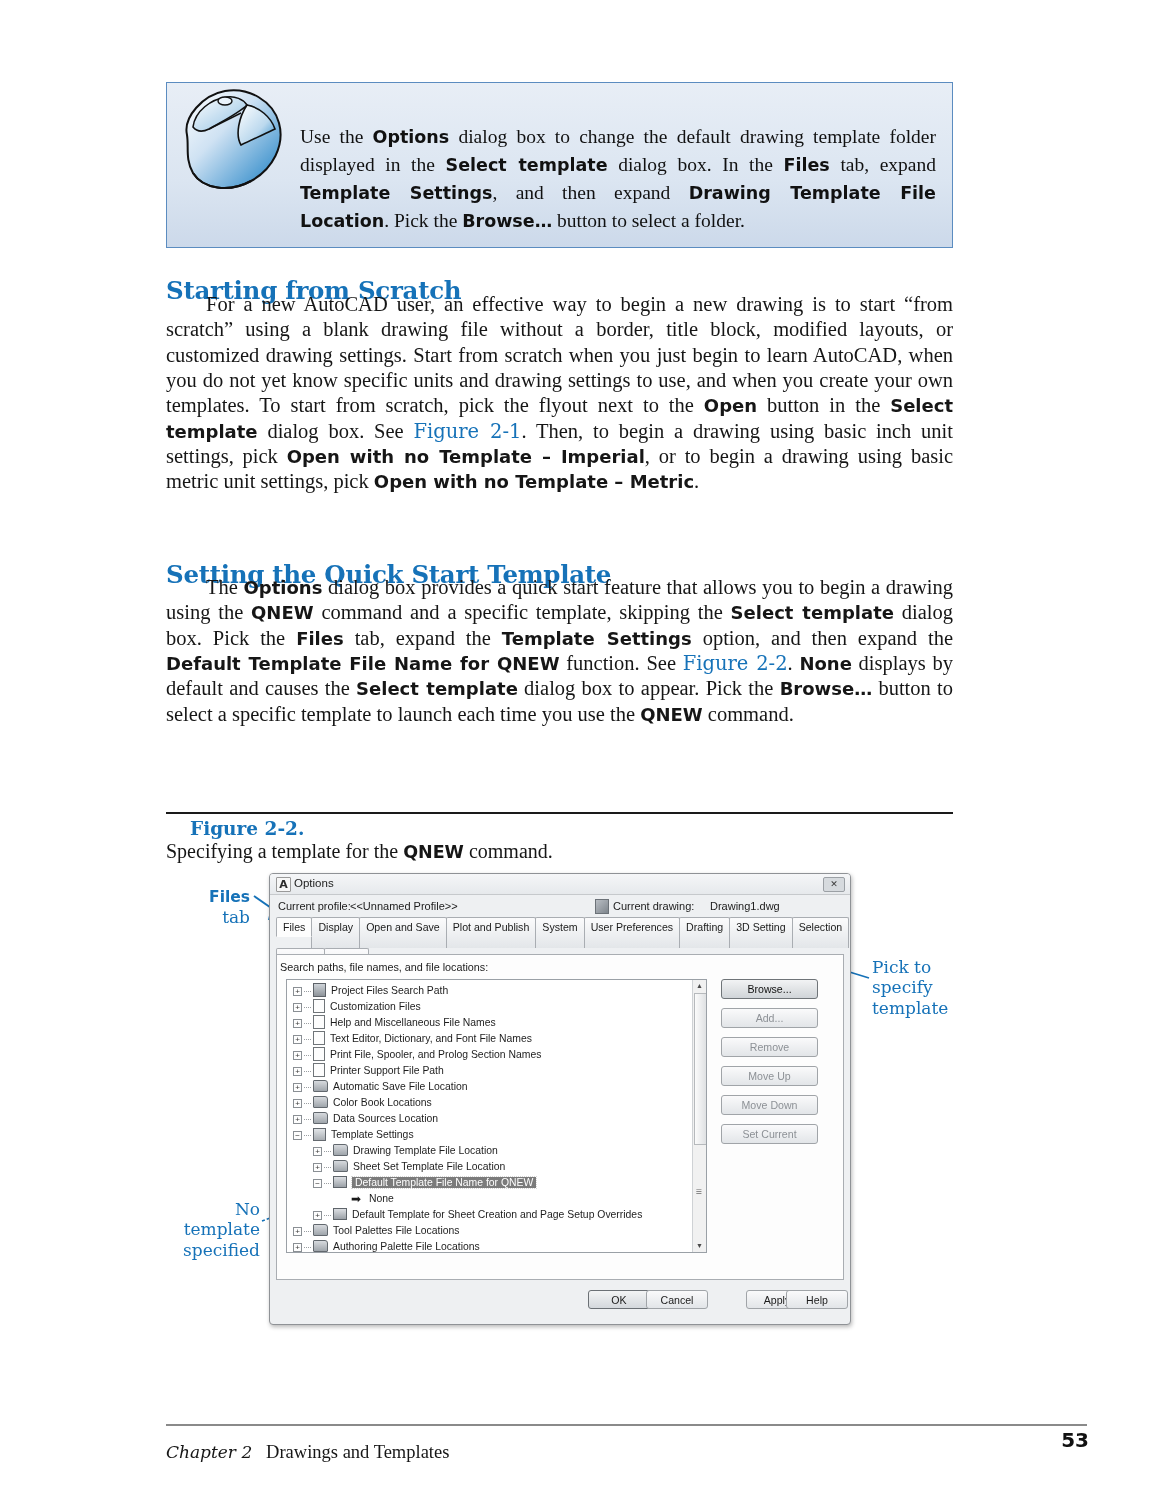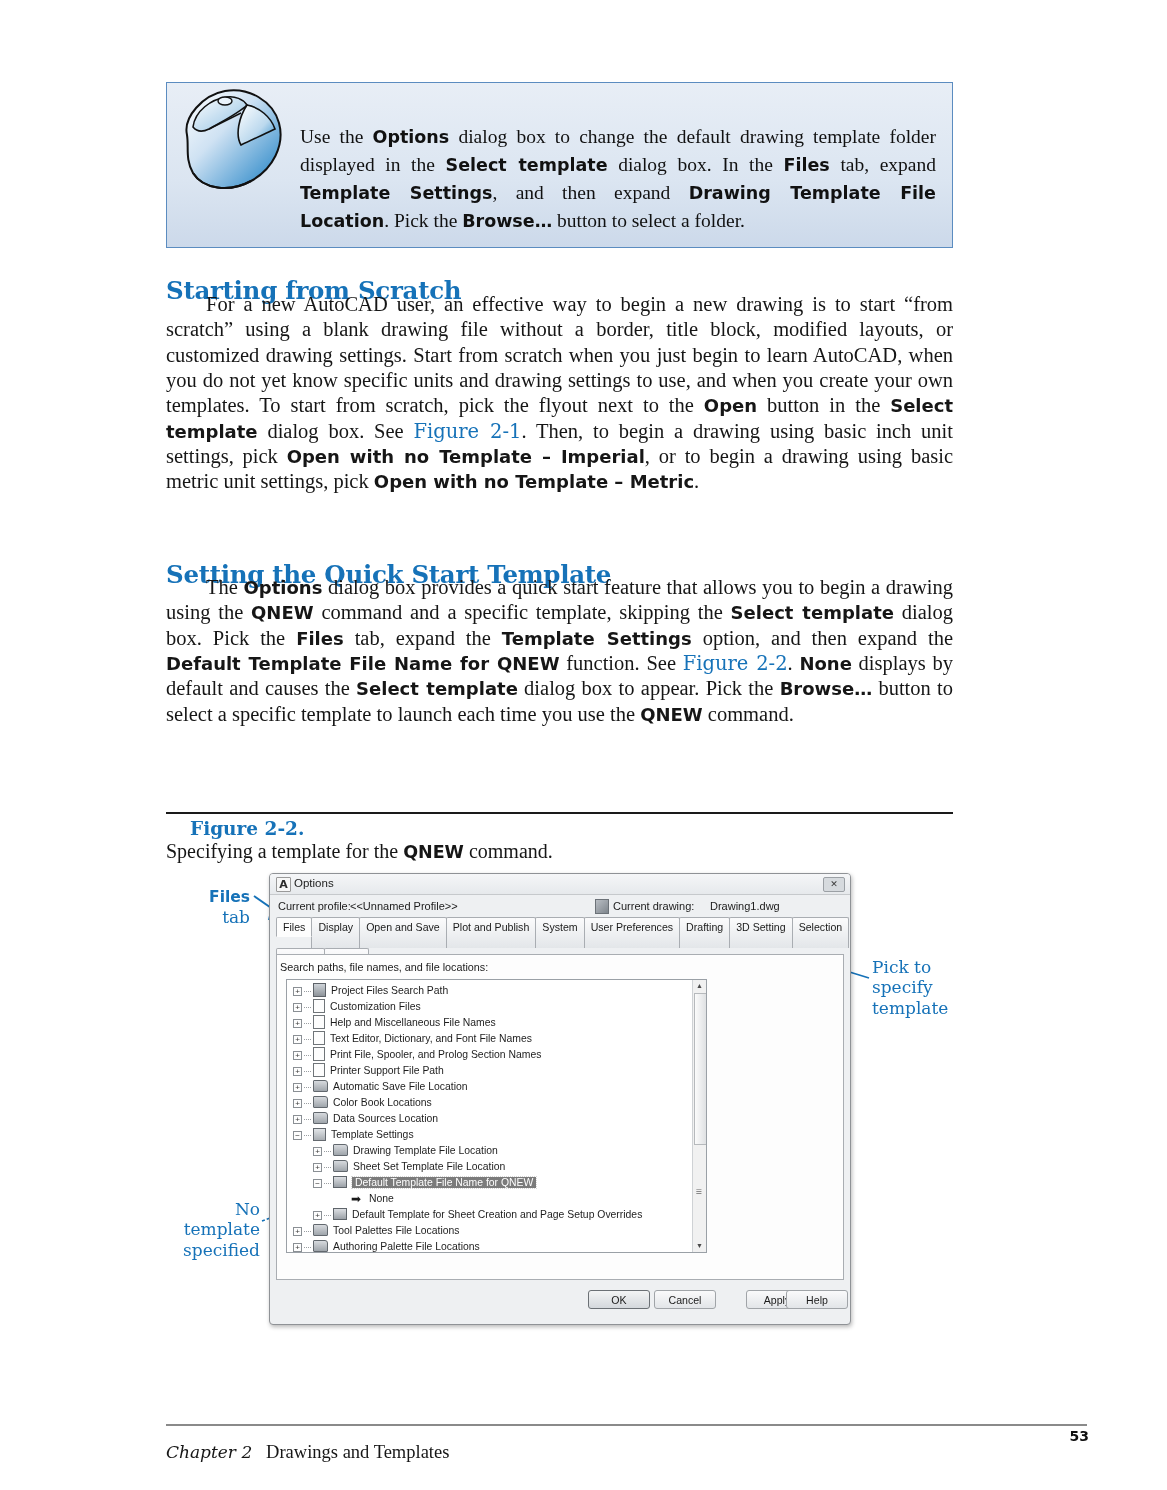--- a/index.html
+++ b/index.html
@@ -420,21 +420,21 @@
   }
   .foot-left {
     position: absolute; left: 166px; top: 1430px;
     font-size: 18.5px; color: #161616; margin-top: 12px;
   }
   .foot-left i { font-family: "DejaVu Serif", serif; font-style: italic; font-size: 17px; }
   .foot-page {
     position: absolute; right: 78px; top: 1428px;
     font-family: "DejaVu Sans", sans-serif;
     font-weight: bold;
-    font-size: 14px;
+    font-size: 20px;
     color: #111;
   }
 </style>
 </head>
 <body>
 
 <div class="tip-box">
   <svg class="mouse-icon" viewBox="0 0 124 140">
     <defs>
       <linearGradient id="mg" x1="0" y1="0" x2="1" y2="1">
@@ -554,25 +554,33 @@
           <div class="tree-item" style="padding-left: 6px;"><span class="ti-plus">+</span><span class="ti-dash"></span><span class="ti-icon ico-folder"></span><span>Authoring Palette File Locations</span></div>
         </div>
       <div class="tree-scroll">
         <div class="ts-arrow up">▲</div>
         <div class="ts-thumb"></div>
         <div class="ts-grip">☰</div>
         <div class="ts-arrow down">▼</div>
       </div>
     </div>
 
+    <div class="btn-col" id="sideBtns">
+        <div class="dlg-btn primary">Browse...</div>
+        <div class="dlg-btn disabled">Add...</div>
+        <div class="dlg-btn disabled">Remove</div>
+        <div class="dlg-btn disabled">Move Up</div>
+        <div class="dlg-btn disabled">Move Down</div>
+        <div class="dlg-btn disabled">Set Current</div>
+      </div>
   </div>
 
   <div class="dlg-footer" id="footBtns">
       <div class="foot-btn default" style="left: 318px;">OK</div>
-      <div class="foot-btn" style="left: 384px;">Cancel</div>
+      <div class="foot-btn" style="left: 376px;">Cancel</div>
       <div class="foot-btn" style="left: 432px; margin-left: 44px;">Apply</div>
       <div class="foot-btn" style="left: 516px;">Help</div>
     </div>
 </div>
 
 <div class="foot-rule"></div>
 <div class="foot-left">
   <i>Chapter 2</i>
   &nbsp;&nbsp;<span>Drawings and Templates</span>
 </div>

